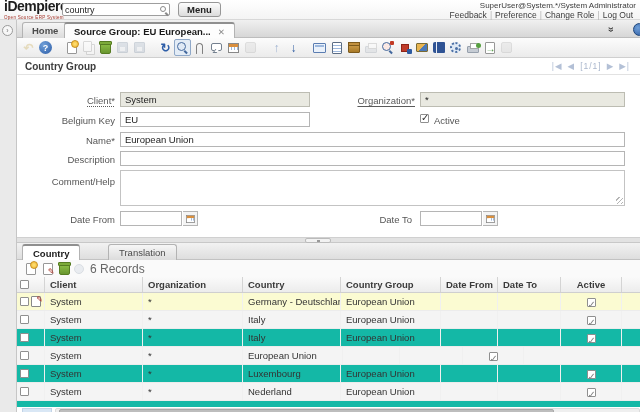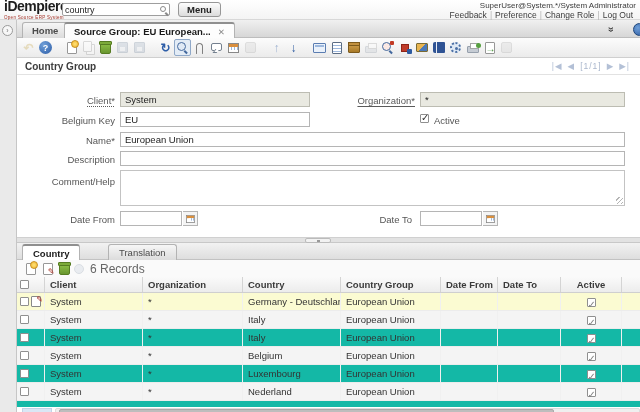--- a/index.html
+++ b/index.html
@@ -421,21 +421,20 @@
             <div class="tc" style="width: 57px;"></div>
             <div class="tc" style="width: 63px;"></div>
             <div class="tc center" style="width: 61px;"><span class="cb on gray"></span></div>
           </div>
           <div class="trow alt">
             <div class="tc cbcol" style="width: 28px;">
               <span class="cb"></span>
             </div>
             <div class="tc" style="width: 98px;">System</div>
             <div class="tc" style="width: 100px;">*</div>
-            <div class="tc" style="width: 98px;">Belgium</div>
             <div class="tc" style="width: 100px;">European Union</div>
             <div class="tc" style="width: 57px;"></div>
             <div class="tc" style="width: 63px;"></div>
             <div class="tc center" style="width: 61px;"><span class="cb on gray"></span></div>
           </div>
           <div class="trow">
             <div class="tc cbcol" style="width: 28px;">
               <span class="cb"></span>
             </div>
             <div class="tc" style="width: 98px;">System</div>

